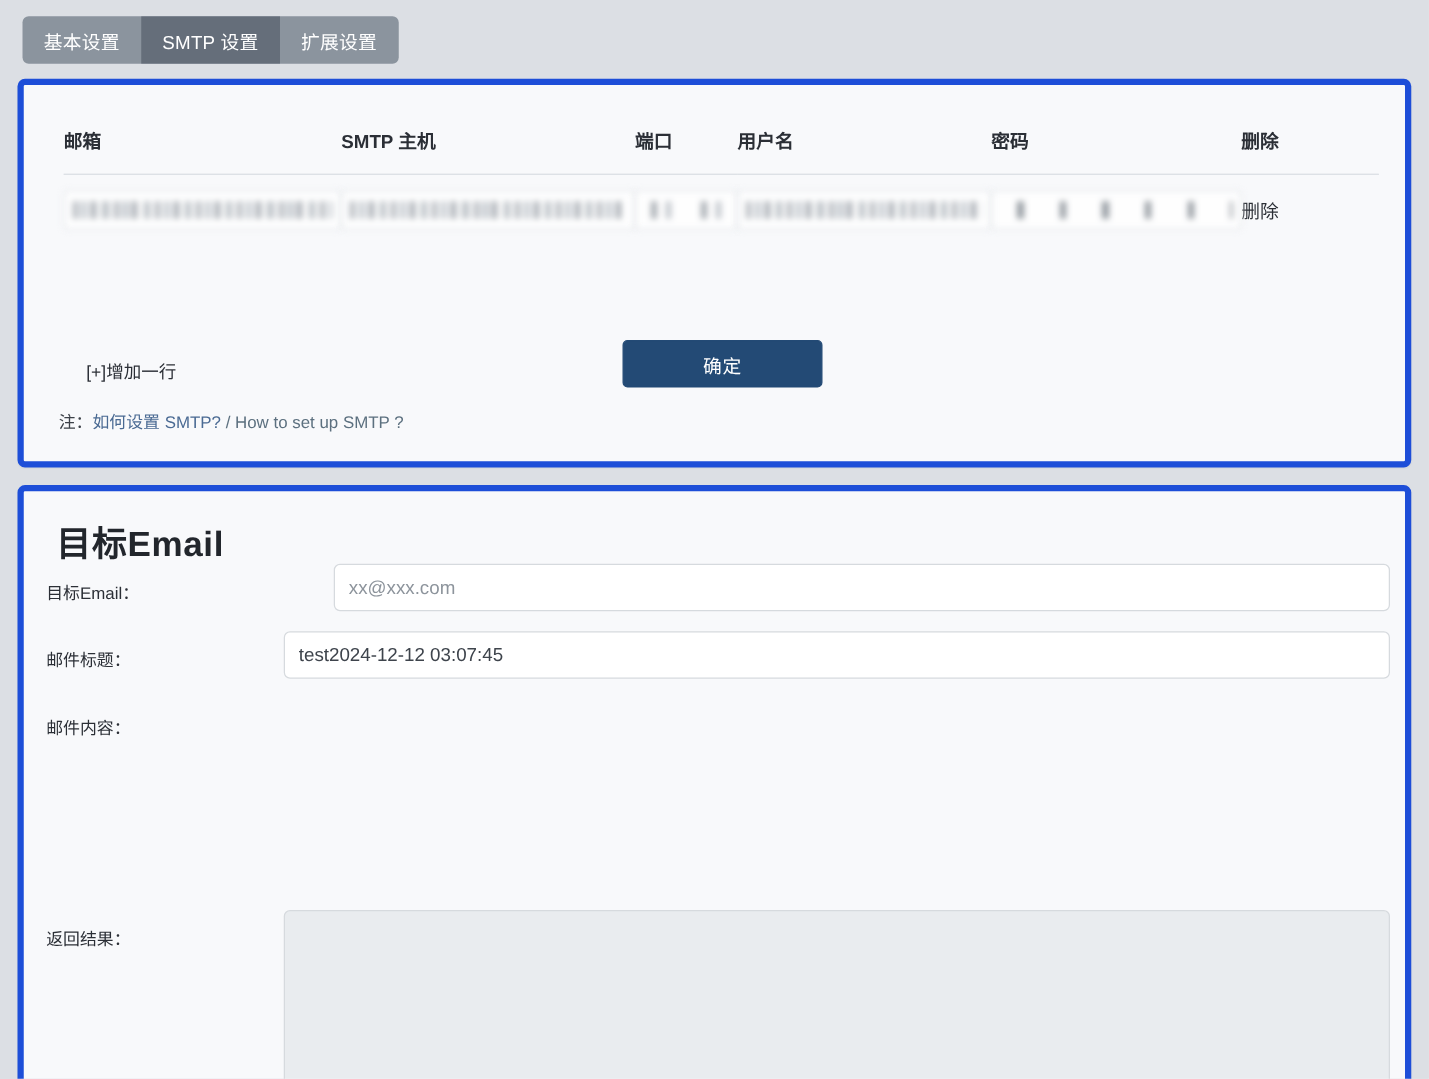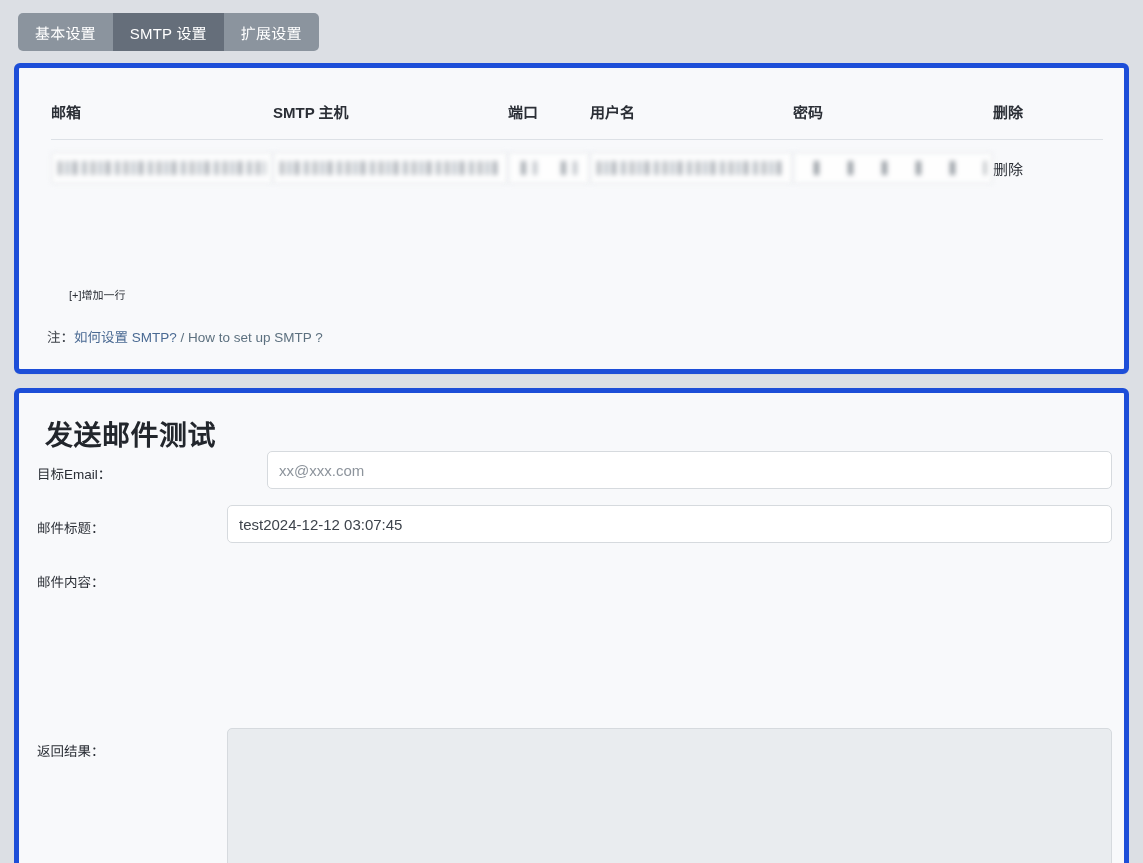--- a/index.html
+++ b/index.html
@@ -154,21 +154,21 @@
     font-size: 15px;
     color: #2b2f36;
     cursor: pointer;
     text-decoration: none;
   }
 
   .add-row {
     position: absolute;
     left: 50px;
     top: 218px;
-    font-size: 11px;
+    font-size: 14px;
     color: #2b2f36;
     cursor: pointer;
     text-decoration: none;
   }
 
   .btn-primary {
     background: #234a75;
     color: #ffffff;
     border: 1px solid #234a75;
     border-radius: 4px;
@@ -323,29 +323,30 @@
           </td>
           <td>
             <a class="delete-link">删除</a>
           </td>
         </tr>
       </tbody>
     </table>
 
     <a class="add-row">[+]增加一行</a>
 
+    <button class="btn-primary btn-confirm">确定</button>
 
     <div class="note">
       <span>注：</span><a class="note-link">如何设置 SMTP?</a> <span class="note-tail">/ How to set up SMTP ?</span>
     </div>
   </div>
 
   <div class="card card-test">
 
-    <div class="test-title">发送邮件测试</div>
+    <div class="test-title">目标Email</div>
 
     <div class="field-label" style="top:70px;">目标Email：</div>
     <div class="field-control" style="top:58px;padding-left:40px;">
       <input class="ctl" type="text" placeholder="xx@xxx.com" style="">
     </div>
 
     <div class="field-label" style="top:124px;">邮件标题：</div>
     <div class="field-control" style="top:112px;">
       <input class="ctl" type="text" value="test2024-12-12 03:07:45" style="">
     </div>

